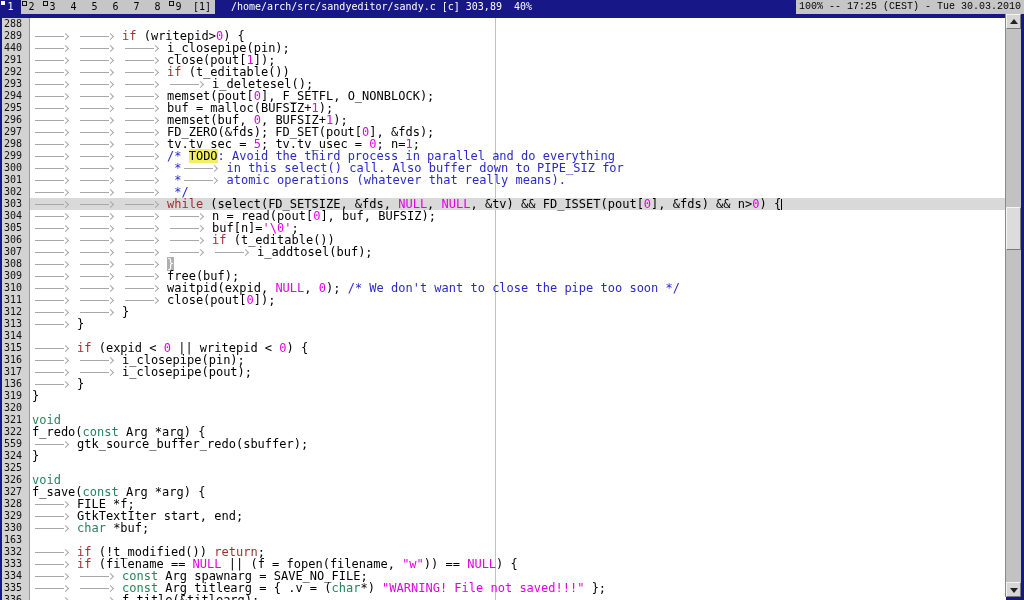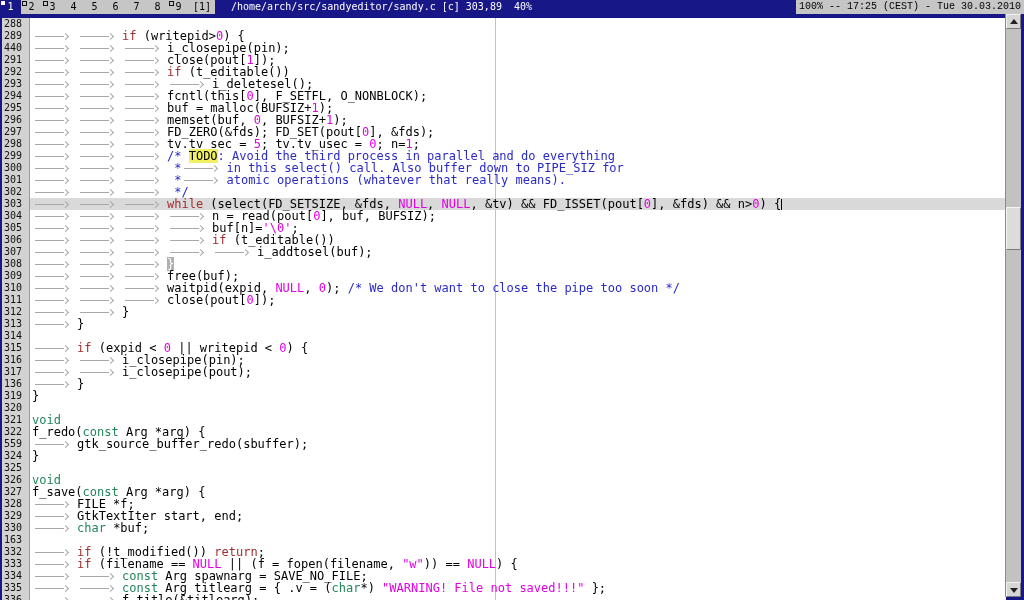--- a/index.html
+++ b/index.html
@@ -160,21 +160,21 @@
         <div class="gnum">336</div>
       </div>
     <div class="code">
       <div class="colmarker"></div>
     <div class="row"></div>
         <div class="row"><span class="tab"></span><span class="tab"></span><span class="tk-k">if</span><span class="tk-p"> (writepid&gt;</span><span class="tk-n">0</span><span class="tk-p">) {</span></div>
         <div class="row"><span class="tab"></span><span class="tab"></span><span class="tab"></span><span class="tk-p">i_closepipe(pin);</span></div>
         <div class="row"><span class="tab"></span><span class="tab"></span><span class="tab"></span><span class="tk-p">close(pout[</span><span class="tk-n">1</span><span class="tk-p">]);</span></div>
         <div class="row"><span class="tab"></span><span class="tab"></span><span class="tab"></span><span class="tk-k">if</span><span class="tk-p"> (t_editable())</span></div>
         <div class="row"><span class="tab"></span><span class="tab"></span><span class="tab"></span><span class="tab"></span><span class="tk-p">i_deletesel();</span></div>
-        <div class="row"><span class="tab"></span><span class="tab"></span><span class="tab"></span><span class="tk-p">fcntl(this[</span><span class="tk-n">0</span><span class="tk-p">], F_SETFL, O_NONBLOCK);</span></div>
+        <div class="row"><span class="tab"></span><span class="tab"></span><span class="tab"></span><span class="tk-p">memset(pout[</span><span class="tk-n">0</span><span class="tk-p">], F_SETFL, O_NONBLOCK);</span></div>
         <div class="row"><span class="tab"></span><span class="tab"></span><span class="tab"></span><span class="tk-p">buf = malloc(BUFSIZ+</span><span class="tk-n">1</span><span class="tk-p">);</span></div>
         <div class="row"><span class="tab"></span><span class="tab"></span><span class="tab"></span><span class="tk-p">memset(buf, </span><span class="tk-n">0</span><span class="tk-p">, BUFSIZ+</span><span class="tk-n">1</span><span class="tk-p">);</span></div>
         <div class="row"><span class="tab"></span><span class="tab"></span><span class="tab"></span><span class="tk-p">FD_ZERO(&amp;fds); FD_SET(pout[</span><span class="tk-n">0</span><span class="tk-p">], &amp;fds);</span></div>
         <div class="row"><span class="tab"></span><span class="tab"></span><span class="tab"></span><span class="tk-p">tv.tv_sec = </span><span class="tk-n">5</span><span class="tk-p">; tv.tv_usec = </span><span class="tk-n">0</span><span class="tk-p">; n=</span><span class="tk-n">1</span><span class="tk-p">;</span></div>
         <div class="row"><span class="tab"></span><span class="tab"></span><span class="tab"></span><span class="tk-c">/* </span><span class="tk-d">TODO</span><span class="tk-c">: Avoid the third process in parallel and do everything</span></div>
         <div class="row"><span class="tab"></span><span class="tab"></span><span class="tab"></span><span class="tk-c"> *</span><span class="tab"></span><span class="tk-c">in this select() call. Also buffer down to PIPE_SIZ for</span></div>
         <div class="row"><span class="tab"></span><span class="tab"></span><span class="tab"></span><span class="tk-c"> *</span><span class="tab"></span><span class="tk-c">atomic operations (whatever that really means).</span></div>
         <div class="row"><span class="tab"></span><span class="tab"></span><span class="tab"></span><span class="tk-c"> */</span></div>
         <div class="row cur"><span class="tab"></span><span class="tab"></span><span class="tab"></span><span class="tk-k">while</span><span class="tk-p"> (select(FD_SETSIZE, &amp;fds, </span><span class="tk-n">NULL</span><span class="tk-p">, </span><span class="tk-n">NULL</span><span class="tk-p">, &amp;tv) &amp;&amp; FD_ISSET(pout[</span><span class="tk-n">0</span><span class="tk-p">], &amp;fds) &amp;&amp; n&gt;</span><span class="tk-n">0</span><span class="tk-p">) {</span><span class="cursor"></span></div>
         <div class="row"><span class="tab"></span><span class="tab"></span><span class="tab"></span><span class="tab"></span><span class="tk-p">n = read(pout[</span><span class="tk-n">0</span><span class="tk-p">], buf, BUFSIZ);</span></div>

